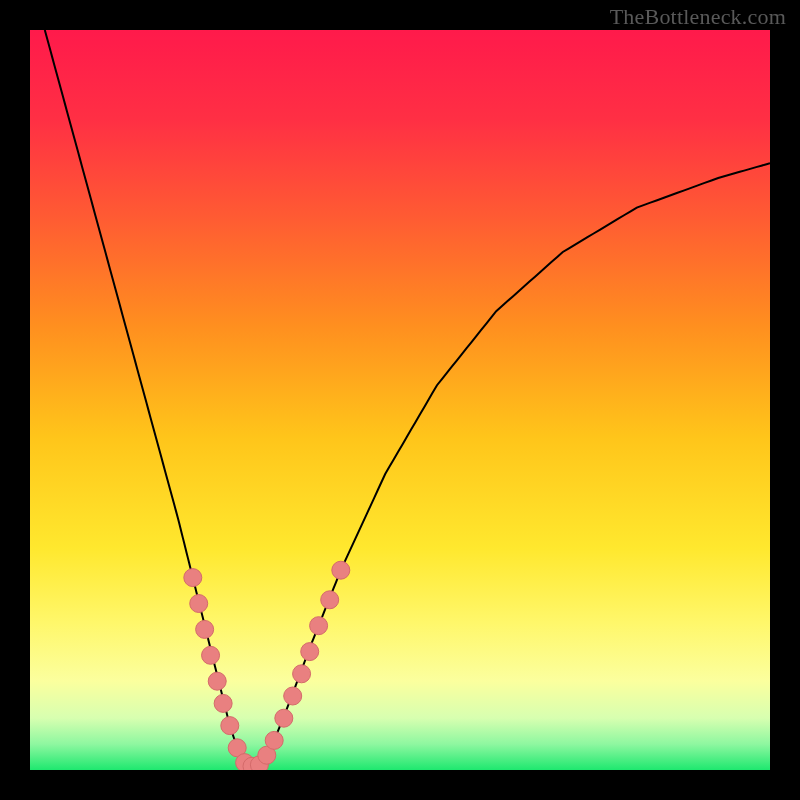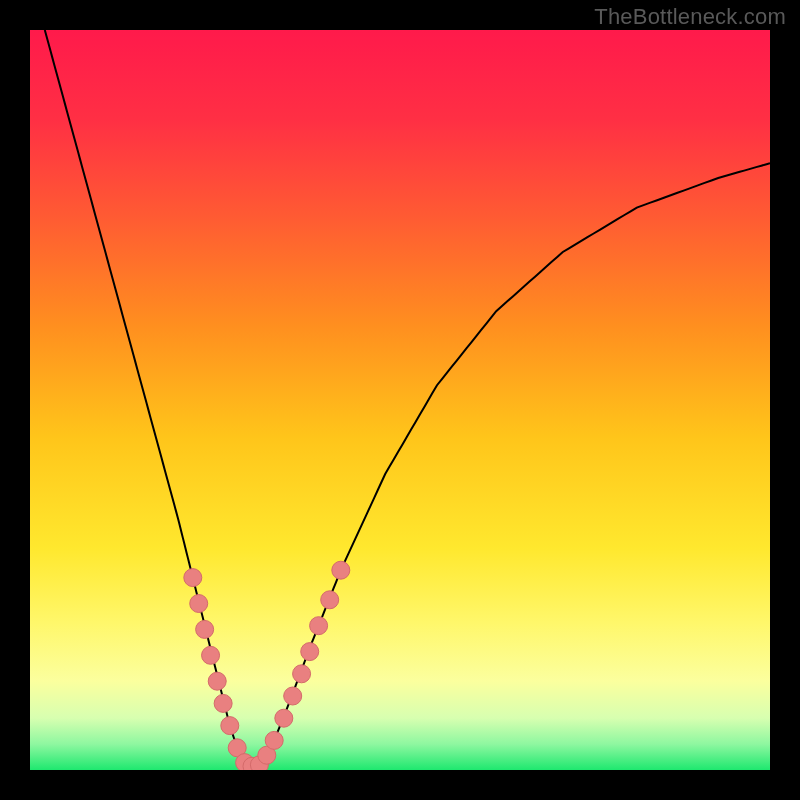--- a/index.html
+++ b/index.html
@@ -20,21 +20,21 @@
     position: absolute;
     left: 30px;
     top: 30px;
     width: 740px;
     height: 740px;
   }
   .watermark {
     position: absolute;
     top: 4px;
     right: 14px;
-    font-family: Liberation Sans, sans-serif;
+    font-family: Liberation Serif, serif;
     font-size: 22px;
     color: #595959;
     font-weight: 500;
     letter-spacing: 0.2px;
   }
   svg { display: block; }
 </style>
 </head>
 <body>
 

